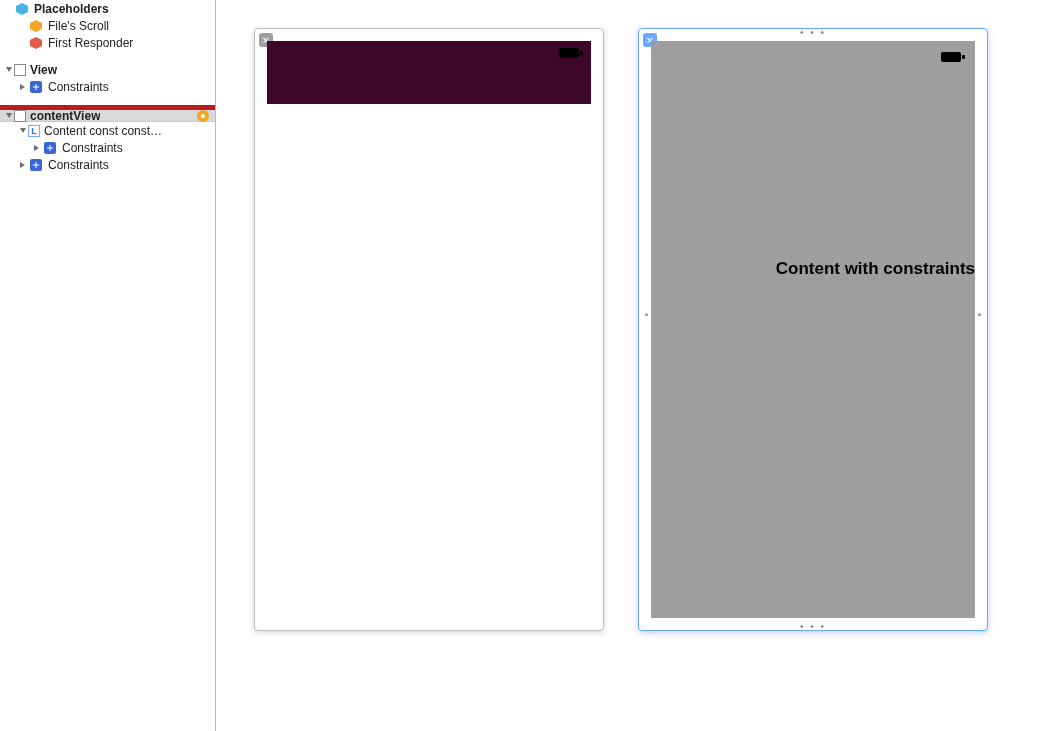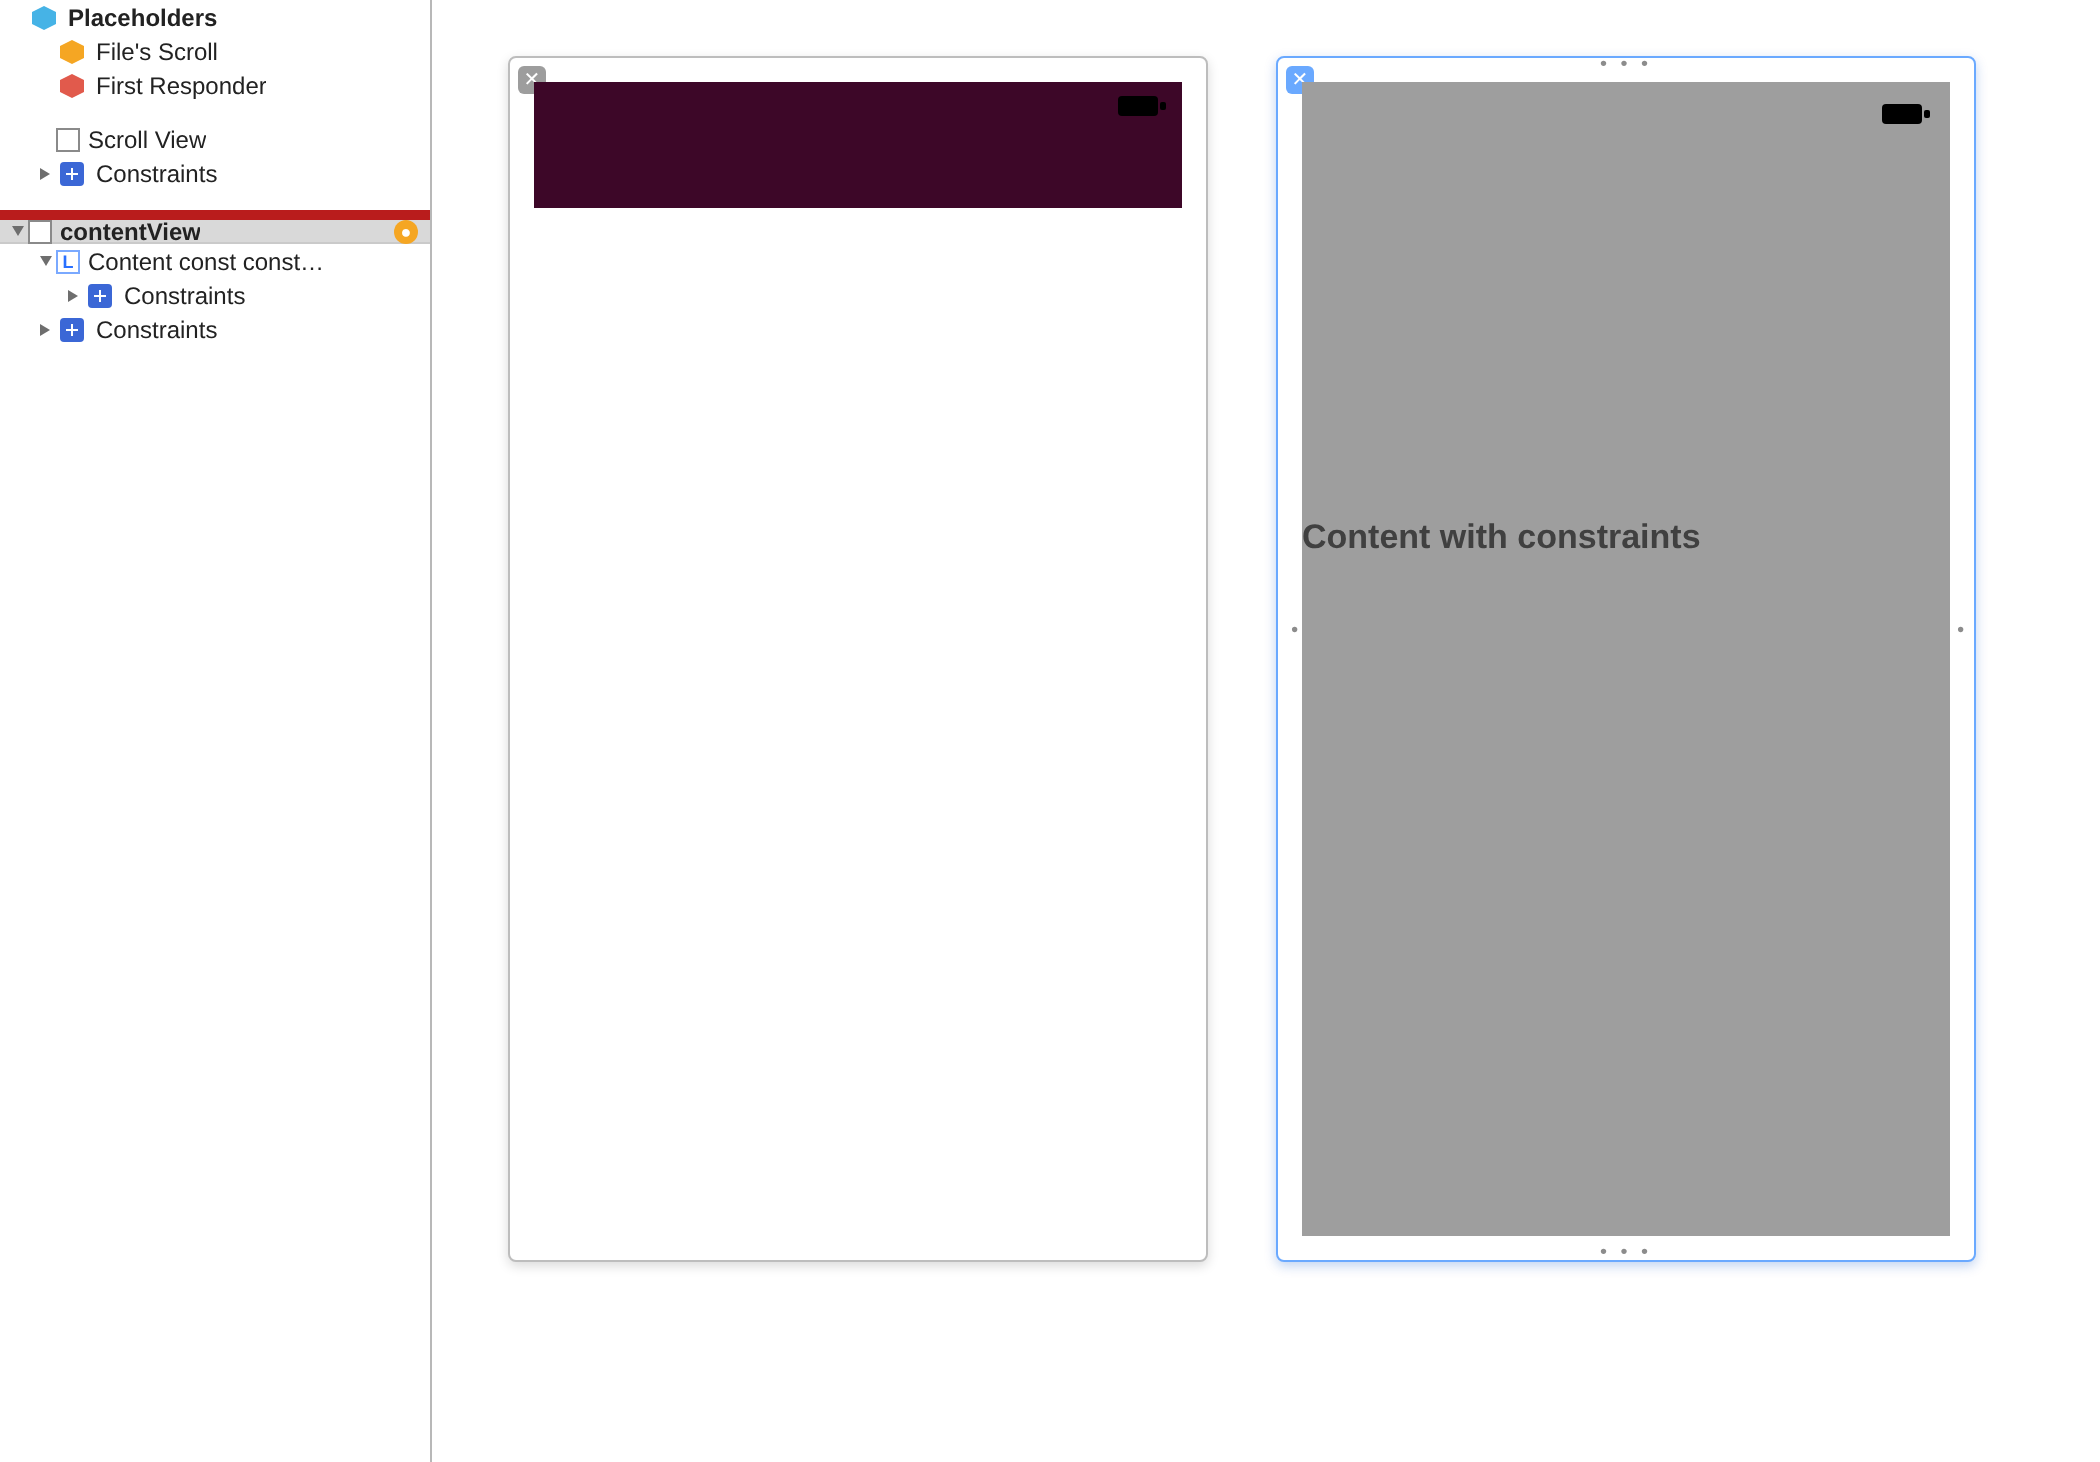--- a/index.html
+++ b/index.html
@@ -158,22 +158,22 @@
   .content-gray {
     position:absolute;
     left:0; top:0; right:0; bottom:0;
     background:#9e9e9e;
   }
   .content-gray .battery { position:absolute; right:10px; top:10px; }
   .content-gray .title {
     position:absolute;
     left:0; right:0;
     top:218px;
-    text-align:left;
-    color:#404040;
+    text-align:right;
+    color:#000000;
     font-weight:600;
     font-size:17px;
   }
   .dots {
     position:absolute;
     color:#8c8c8c;
     font-size:10px;
     letter-spacing:2px;
   }
 </style>
@@ -209,27 +209,30 @@
     <span class="icon cube-r">
       <svg width="14" height="14" viewBox="0 0 14 14">
           <path d="M7 1l6 3v6l-6 3-6-3V4z"></path>
         </svg>
     </span>
     <span class="label">First Responder</span>
   </div>
 
   <div style="height:10px"></div>
 
-
-  <div class="row">
-    <span class="indent"></span>
-    <span class="disclosure blank"></span>
+  <div class="row">
+    <span class="disclosure">
+      <svg width="8" height="8" viewBox="0 0 8 8">
+          <path d="M1 1l6 0-3 5z" fill="#6e6e6e"></path>
+        </svg>
+    </span>
     <span class="icon rect"></span>
-    <span class="label">Scroll View</span>
-  </div>
+    <span class="label bold">View</span>
+  </div>
+
 
   <div class="row">
     <span class="indent"></span>
     <span class="disclosure">
       <svg width="8" height="8" viewBox="0 0 8 8">
           <path d="M1 1l0 6 5-3z" fill="#6e6e6e"></path>
         </svg>
     </span>
     <span class="icon constraints">
       <svg width="14" height="14" viewBox="0 0 14 14">

